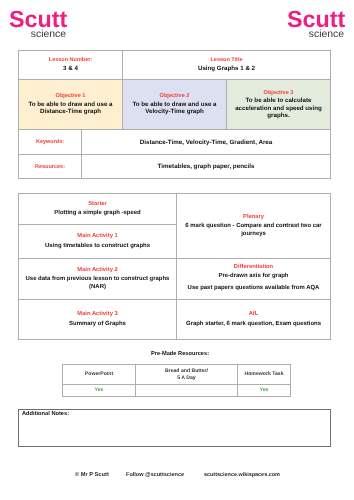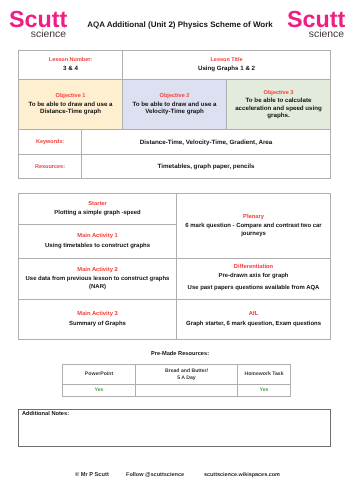--- a/index.html
+++ b/index.html
@@ -72,21 +72,20 @@
 </head>
 <body>
 
 <div class="page">
 
   <div class="logo" id="logo-left">
     <span class="word">Scutt</span>
     <span class="sub">science</span>
   </div>
 
-  <div class="doc-title">AQA Additional (Unit 2) Physics Scheme of Work</div>
 
   <div class="logo" id="logo-right">
     <span class="word">Scutt</span>
     <span class="sub">science</span>
   </div>
 
   <div id="t1">
     <div class="cell" style="left:18px;top:50px;width:105px;height:30px">
       <span class="lbl">Lesson Number:</span>
       <span class="val">3 &amp; 4</span>

